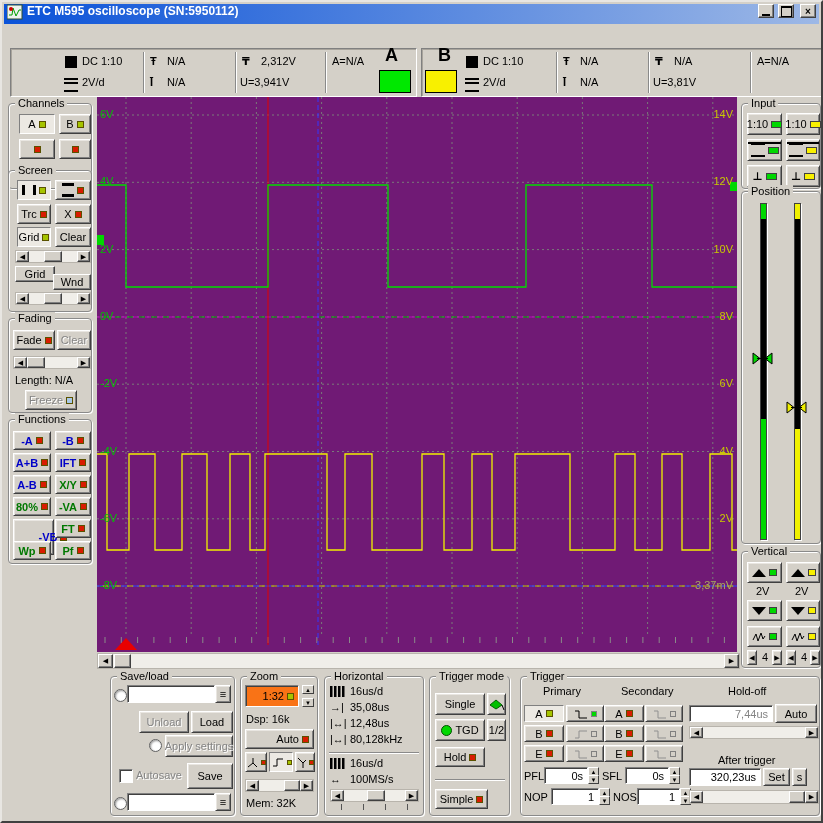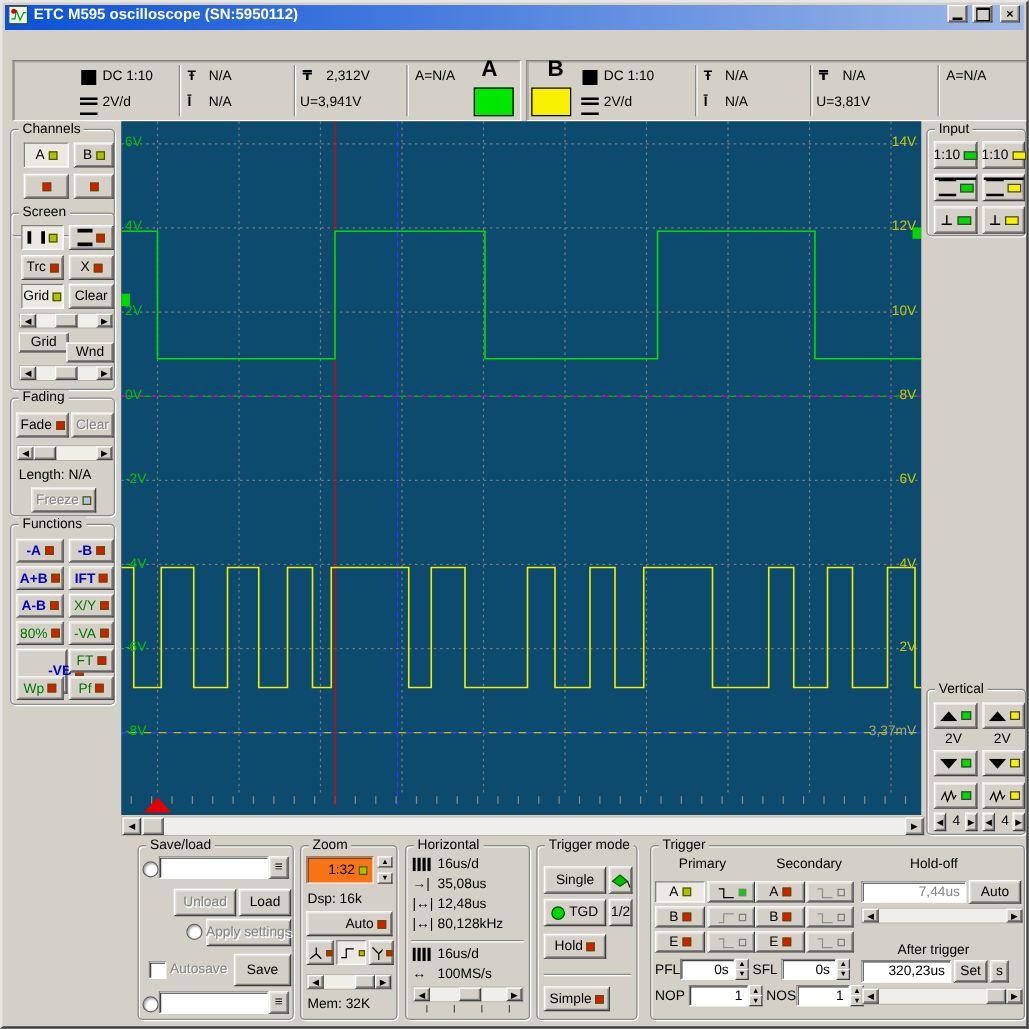--- a/index.html
+++ b/index.html
@@ -33,23 +33,23 @@
   .sb{position:absolute;background:#f0eee9;border:1px solid #b8b4ac;box-sizing:border-box}
   .sb .a{position:absolute;top:0;bottom:0;width:13px;background:#d4d0c8;border:1px solid;border-color:#fff #404040 #404040 #fff;
          box-shadow:inset -1px -1px 0 #808080;display:flex;align-items:center;justify-content:center;font-size:7px;box-sizing:border-box}
   .sb .al{left:0}.sb .ar{right:0}
   .sb .th{position:absolute;top:0;bottom:0;background:#d4d0c8;border:1px solid;border-color:#fff #404040 #404040 #fff;box-shadow:inset -1px -1px 0 #808080;box-sizing:border-box}
   .spin{position:absolute;width:11px}
   .spin div{position:absolute;left:0;right:0;height:9px;background:#d4d0c8;border:1px solid;border-color:#fff #404040 #404040 #fff;
             font-size:6px;display:flex;align-items:center;justify-content:center;box-sizing:border-box}
   .spin .up{top:0}.spin .dn{bottom:0}
   .tblue span:first-child{color:#0000c8;font-weight:bold}
-  .tgreen span:first-child{color:#007800;font-weight:normal}
+  .tgreen span:first-child{color:#007800;font-weight:bold}
   .dis2{color:#848484;text-shadow:1px 1px 0 #fff}
-  #scope{position:absolute;left:95px;top:95px;width:640px;height:555px;background:#0c4a6e}
+  #scope{position:absolute;left:95px;top:95px;width:640px;height:555px;background:#701a75}
   .slbl{position:absolute;font-size:11px;line-height:11px;white-space:nowrap}
   #titlebar{position:absolute;left:2px;top:2px;right:2px;height:20px;background:linear-gradient(90deg,#0a52d8,#9db8e6);
             display:flex;align-items:flex-start;gap:4px;padding:0 3px;color:#fff;font-weight:bold;font-size:12px}
   .tbb{width:16px;height:14px;background:#d4d0c8;border:1px solid;border-color:#fff #404040 #404040 #fff;
        box-shadow:inset -1px -1px 0 #808080;display:flex;align-items:center;justify-content:center;color:#000;font-weight:bold;font-size:10px;box-sizing:border-box}
   #menubar{position:absolute;left:2px;top:23px;right:2px;height:19px;display:flex;align-items:center;padding-left:4px;background:#d4d0c8}
   .mi{padding:2px 9px}
   .bars2v{display:inline-block;width:8px;height:10px;border-left:3px solid #000;border-right:3px solid #000}
   .bars2h{display:inline-block;width:12px;height:8px;border-top:3px solid #000;border-bottom:3px solid #000}
   .blksq{position:absolute;width:12px;height:12px;background:#000}
@@ -354,20 +354,39 @@
     <div class="btn" style="left:5px;top:61px;width:35px;height:22px">
         <b>⊥</b>
         <span class="ind g"></span>
       </div>
     <div class="btn" style="left:44px;top:61px;width:34px;height:22px">
         <b>⊥</b>
         <span class="ind y"></span>
       </div>
   </div>
 
+  <div class="gb" style="left:739px;top:189px;width:80px;height:353px">
+    <span class="gl">Position</span>
+    <div class="abs" style="left:18px;top:11px;width:5px;height:335px;background:#00d800;border:1px solid #404040;box-shadow:1px 1px 0 #fff">
+      <div class="abs" style="left:0;top:15px;width:5px;height:200px;background:#000"></div>
+    </div>
+    <svg class="abs" style="left:10px;top:160px" width="21" height="13">
+        <polygon points="1,1 1,12 8,6.5" fill="#00d800" stroke="#000"></polygon>
+        <polygon points="20,1 20,12 13,6.5" fill="#00d800" stroke="#000"></polygon>
+        <line x1="5" y1="6.5" x2="16" y2="6.5" stroke="#000"></line>
+      </svg>
+    <div class="abs" style="left:52px;top:11px;width:5px;height:335px;background:#f0f000;border:1px solid #404040;box-shadow:1px 1px 0 #fff">
+      <div class="abs" style="left:0;top:15px;width:5px;height:210px;background:#000"></div>
+    </div>
+    <svg class="abs" style="left:44px;top:209px" width="21" height="13">
+        <polygon points="1,1 1,12 8,6.5" fill="#f0f000" stroke="#000"></polygon>
+        <polygon points="20,1 20,12 13,6.5" fill="#f0f000" stroke="#000"></polygon>
+        <line x1="5" y1="6.5" x2="16" y2="6.5" stroke="#000"></line>
+      </svg>
+  </div>
 
   <div class="gb" style="left:739px;top:549px;width:80px;height:117px">
     <span class="gl">Vertical</span>
     <div class="btn" style="left:5px;top:10px;width:35px;height:21px">
         <svg width="14" height="8">
           <polygon points="7,0 14,8 0,8" fill="#000"></polygon>
         </svg>
         <span class="ind g" style="width:8px"></span>
       </div>
     <div class="btn" style="left:44px;top:10px;width:34px;height:21px">

